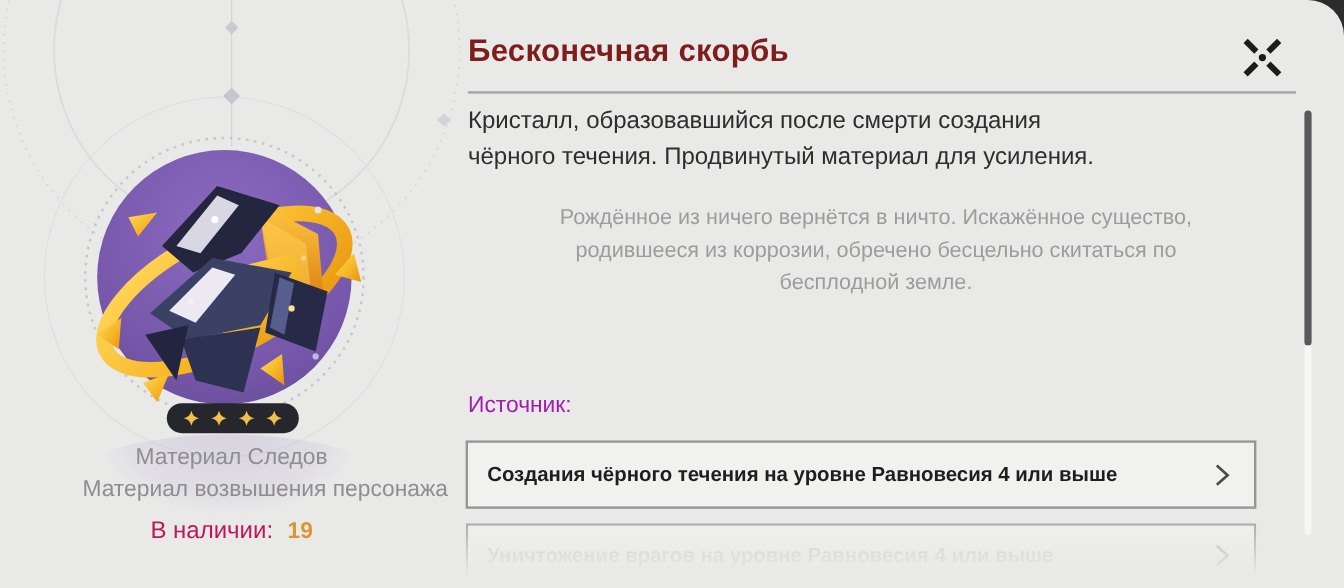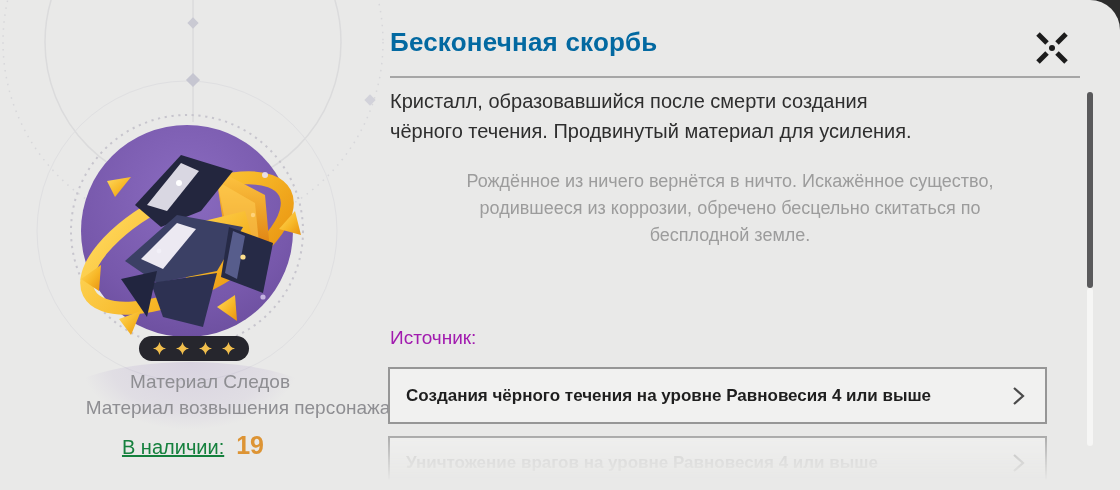--- a/index.html
+++ b/index.html
@@ -7,29 +7,29 @@
   .abs{position:absolute;}
 
   
   .decor-svg{left:0;top:0;pointer-events:none;}
   .item-image{left:67px;top:111px;width:240px;height:240px;}
   .star-pill{left:139px;top:336px;width:110px;height:25px;background:#26262d;border-radius:13px;
              display:flex;align-items:center;justify-content:center;gap:10px;}
   .reflection{left:45px;top:362px;width:290px;height:100px;
               background:radial-gradient(ellipse 145px 90px at 50% 0%, rgba(148,122,190,0.20) 0%, rgba(148,122,190,0.10) 55%, rgba(148,122,190,0) 75%);
               border-radius:50% 50% 0 0;pointer-events:none;}
-  .cat-line{left:0;top:0;width:386px;text-align:center;color:#8e8e92;font-size:19px;padding-left:17px;}
+  .cat-line{left:0;top:0;width:386px;text-align:center;color:#8e8e92;font-size:19px;}
   .cat-1{top:371px;}
   .cat-2{top:397px;margin-left:28px;}
   .owned-row{left:0;top:431px;width:386px;display:flex;justify-content:center;align-items:baseline;gap:12px;}
-  .owned-label{color:#15803d;font-size:20px;text-decoration:underline;}
-  .owned-value{color:#dd9434;font-size:25px;font-weight:bold;}
+  .owned-label{color:#be185d;font-size:20px;}
+  .owned-value{color:#dd9434;font-size:19px;font-weight:bold;}
 
   
-  .title{left:390px;top:27px;font-size:26px;font-weight:bold;color:#0369a1;letter-spacing:0.2px;}
+  .title{left:390px;top:27px;font-size:26px;font-weight:bold;color:#7f1d1d;letter-spacing:0.2px;}
   .close-btn{left:1026px;top:22px;width:52px;height:52px;display:flex;align-items:center;justify-content:center;cursor:pointer;}
   .divider{left:390px;top:76px;width:690px;height:2px;background:#a6a6a6;}
   .desc{left:390px;top:86px;width:680px;font-size:20px;line-height:30px;font-weight:normal;color:#2e2e2e;white-space:pre-line;}
   .lore{left:390px;top:168px;width:680px;font-size:18px;line-height:27px;color:#9c9c9c;white-space:pre-line;text-align:center;}
   .quote{left:390px;top:277px;width:680px;font-size:18px;font-style:italic;color:#8f8f8f;}
   .source-label{left:390px;top:327px;font-size:19px;color:#a21caf;}
   .src-btn{left:388px;width:659px;height:57px;background:#f1f1f0;border:2px solid #969696;box-sizing:border-box;
            display:flex;align-items:center;cursor:pointer;}
   .src-btn-1{top:367px;}
   .src-btn-2{top:436px;height:54px;

